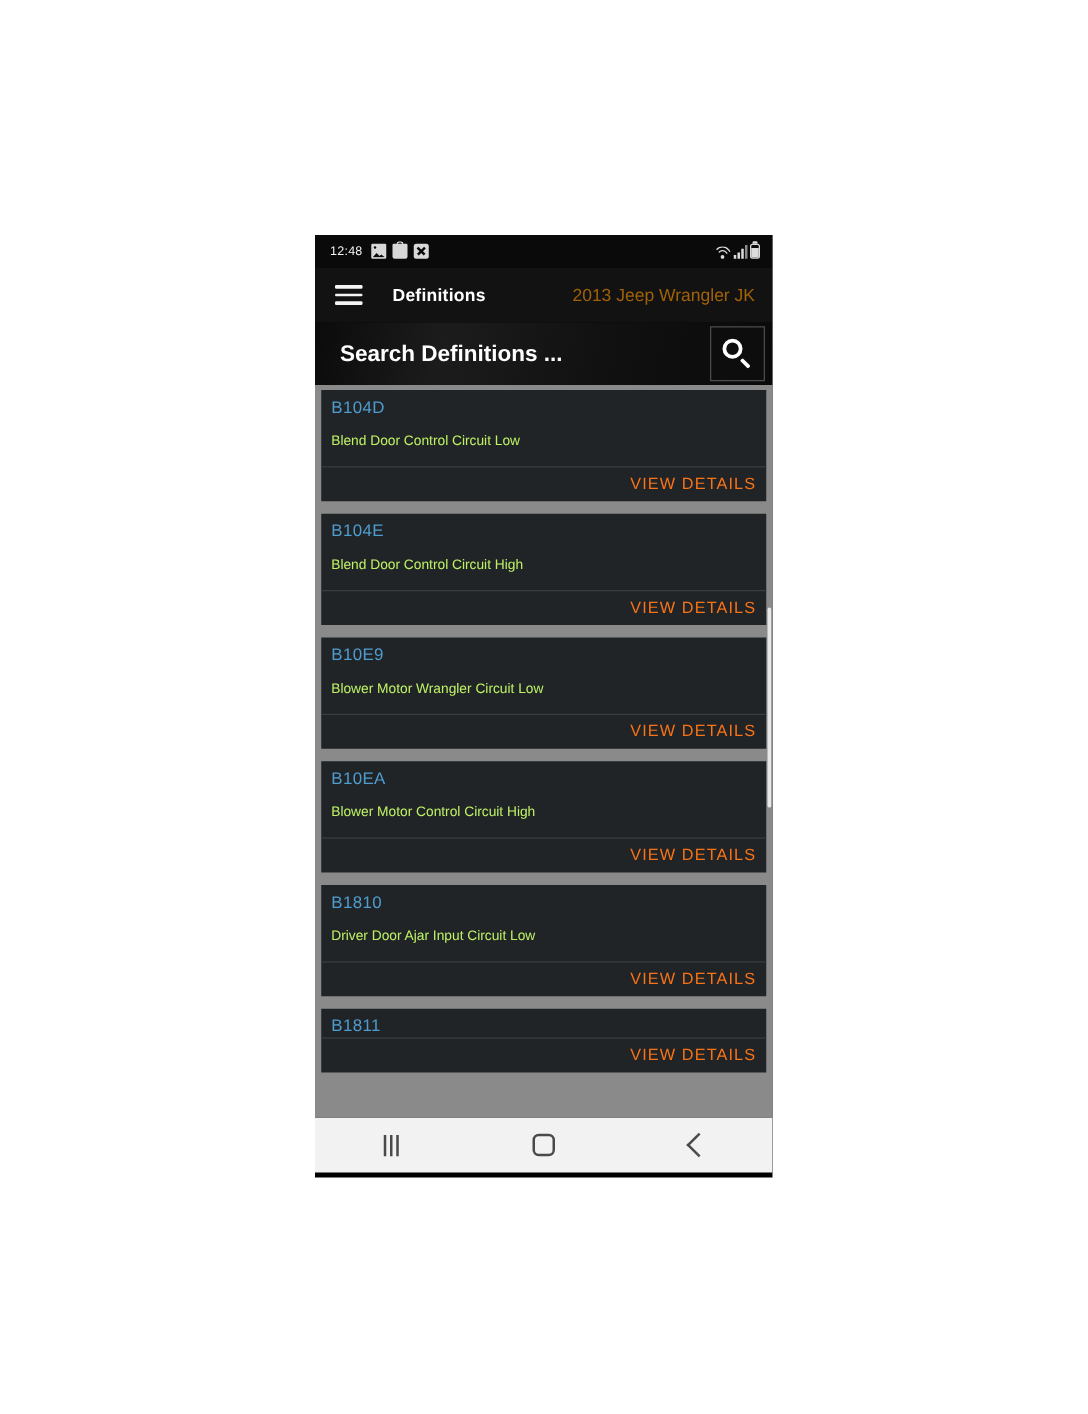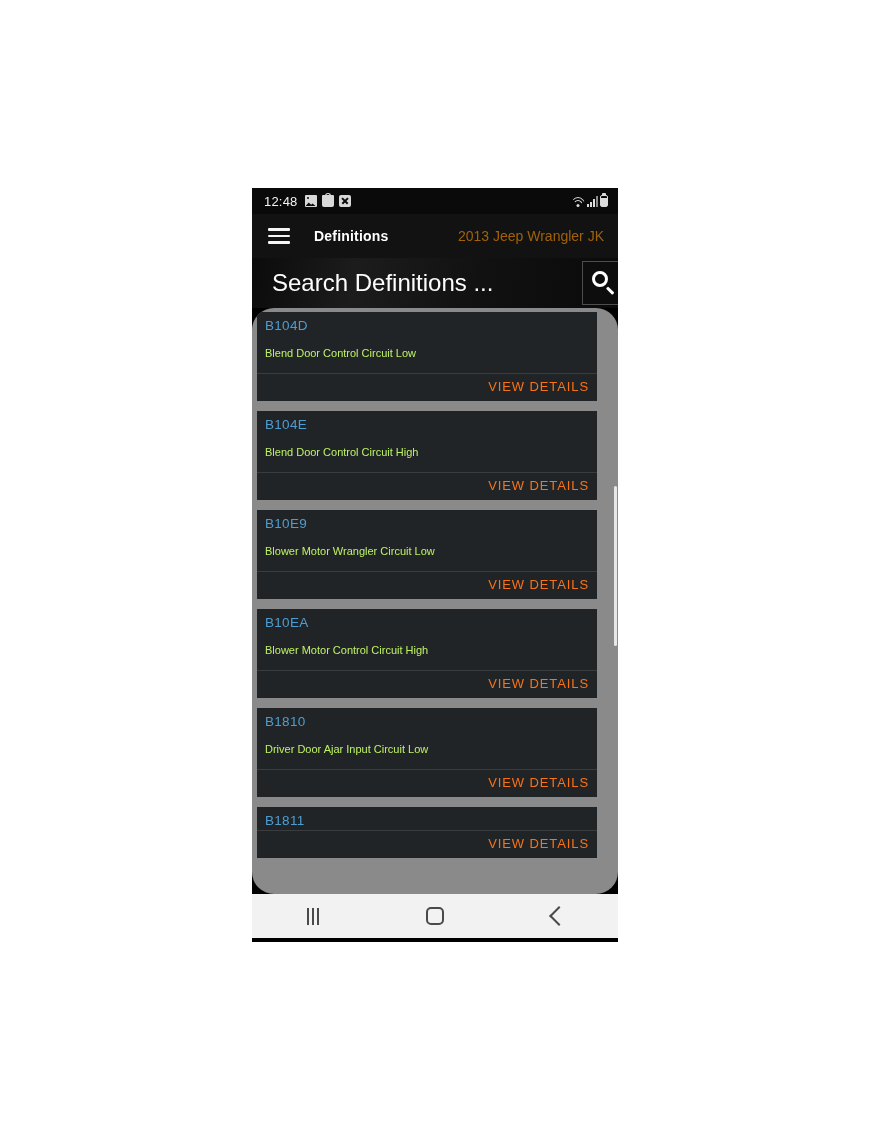--- a/index.html
+++ b/index.html
@@ -31,21 +31,21 @@
   #status-bar {
     height: 26px;
     background: #0a0a0a;
     display: flex;
     align-items: center;
     padding: 0 10px 0 12px;
     box-sizing: border-box;
   }
   #status-time {
     color: #f2f2f2;
-    font-size: 13px;
+    font-size: 10px;
     letter-spacing: 0.2px;
   }
   .status-icons-left {
     display: flex;
     align-items: center;
     gap: 5px;
     margin-left: 7px;
   }
   .status-icons-right {
     display: flex;
@@ -205,23 +205,24 @@
     padding: 0 6px 0 20px;
     box-sizing: border-box;
     position: relative;
   }
   #search-input {
     flex: 1;
     background: transparent;
     border: none;
     outline: none;
     color: #fdfdfd;
-    font-size: 24px;
+    font-size: 18px;
     font-family: "Liberation Sans", sans-serif;
     padding: 0;
+    font-weight: bold;
   }
   #search-input::placeholder { color: #fdfdfd; opacity: 1; }
   #search-button {
     width: 44px;
     height: 44px;
     border: 1px solid #4d4d4d;
     background: #0d0d0d;
     display: flex;
     align-items: center;
     justify-content: center;
@@ -250,25 +251,24 @@
     background: #ffffff;
     transform: rotate(45deg);
     transform-origin: left center;
     border-radius: 1px;
   }
 
   
   #list-area {
     background: #8a8a8a;
     height: 586px;
-    padding: 4px 21px 0 5px;
+    padding: 4px 5px 0 5px;
     box-sizing: border-box;
     position: relative;
     overflow: hidden;
-    border-radius: 22px;
   }
   .card {
     background: #212427;
     margin-bottom: 10px;
     padding: 6px 8px 0 8px;
     box-sizing: border-box;
     position: relative;
     cursor: pointer;
   }
   .card-code {

